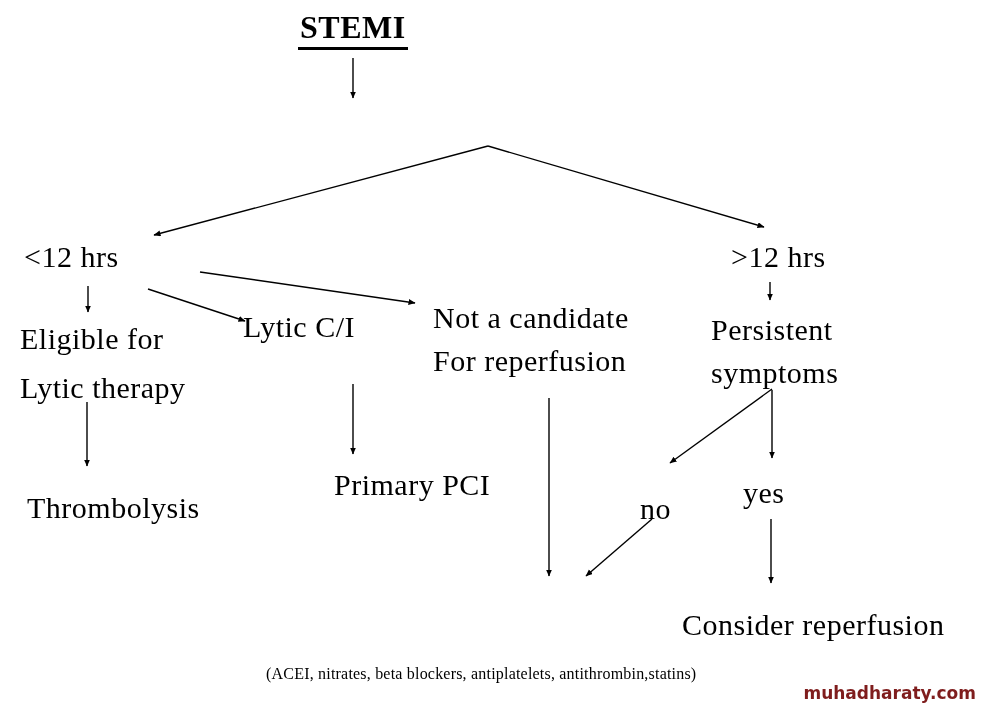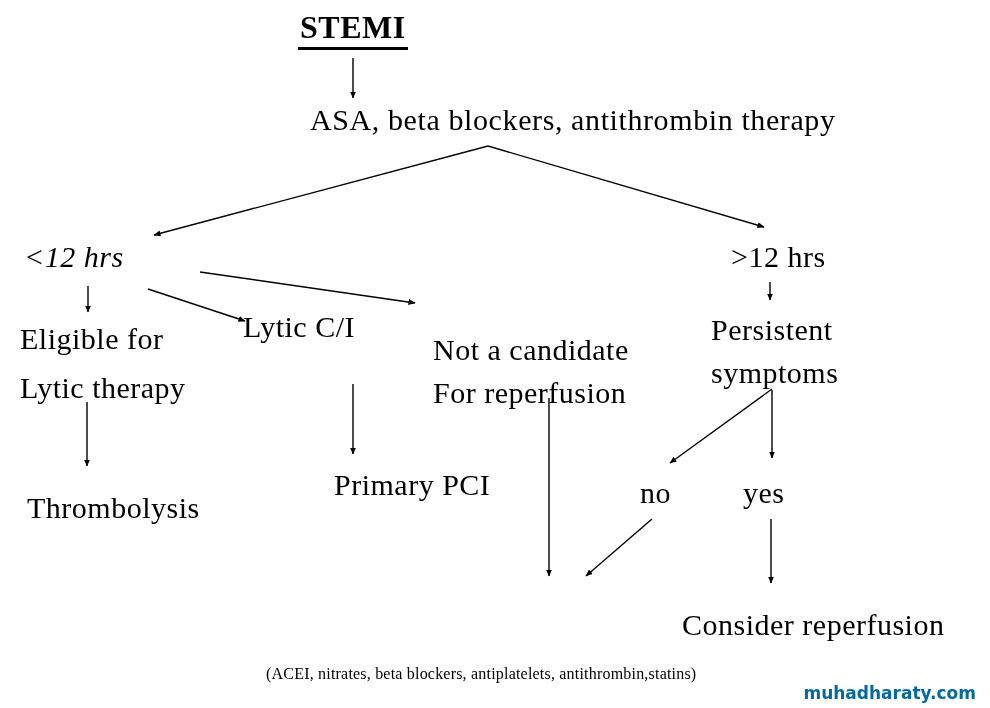--- a/index.html
+++ b/index.html
@@ -74,45 +74,44 @@
     <line x1="549" y1="398" x2="549" y2="576" marker-end="url(#ah)"></line>
     <line x1="770" y1="282" x2="770" y2="300" marker-end="url(#ah)"></line>
     <line x1="772" y1="389" x2="670" y2="463" marker-end="url(#ah)"></line>
     <line x1="772" y1="390" x2="772" y2="458" marker-end="url(#ah)"></line>
     <line x1="652" y1="519" x2="586" y2="576" marker-end="url(#ah)"></line>
     <line x1="771" y1="519" x2="771" y2="583" marker-end="url(#ah)"></line>
   </svg>
 
   <div class="title-node" style="left:298px; top:9px;">STEMI</div>
 
-  <div class="node" style="left:310px; top:103px; letter-spacing:0.6px;">ASA, beta blockers, antithrombin therapy</div>
 
-  <div class="node" style="left:24px; top:240px;font-style:italic;">&lt;12 hrs</div>
+  <div class="node" style="left:24px; top:240px;">&lt;12 hrs</div>
 
   <div class="node" style="left:731px; top:240px;">&gt;12 hrs</div>
 
   <div class="node two-line-tight" style="left:20px; top:314px;">Eligible for
 Lytic therapy</div>
 
   <div class="node" style="left:243px; top:310px;">Lytic C/I</div>
 
-  <div class="node two-line" style="left:433px; top:296px;margin-top:32px;">Not a candidate
+  <div class="node two-line" style="left:433px; top:296px;">Not a candidate
 For reperfusion</div>
 
   <div class="node two-line" style="left:711px; top:308px;">Persistent
 symptoms</div>
 
   <div class="node" style="left:27px; top:468px;margin-top:23px;">Thrombolysis</div>
 
   <div class="node" style="left:334px; top:468px;">Primary PCI</div>
 
-  <div class="node" style="left:640px; top:476px;text-align:right;">no</div>
+  <div class="node" style="left:640px; top:492px;text-align:right;">no</div>
 
   <div class="node" style="left:743px; top:476px;text-align:center;">yes</div>
 
 
   <div class="node" style="left:682px; top:608px;">Consider reperfusion</div>
 
   <div class="note-node" style="left:266px; top:665px;">(ACEI, nitrates, beta blockers, antiplatelets, antithrombin,statins)</div>
 
-  <div class="watermark" style="color: #0369a1;">muhadharaty.com</div>
+  <div class="watermark" style="color: #7f1d1d;">muhadharaty.com</div>
 
 </div>
 
 </body></html>

